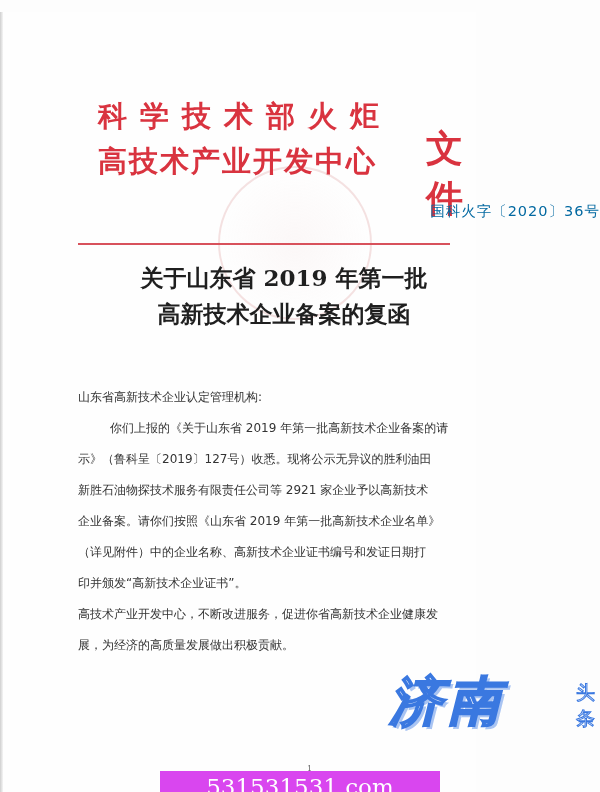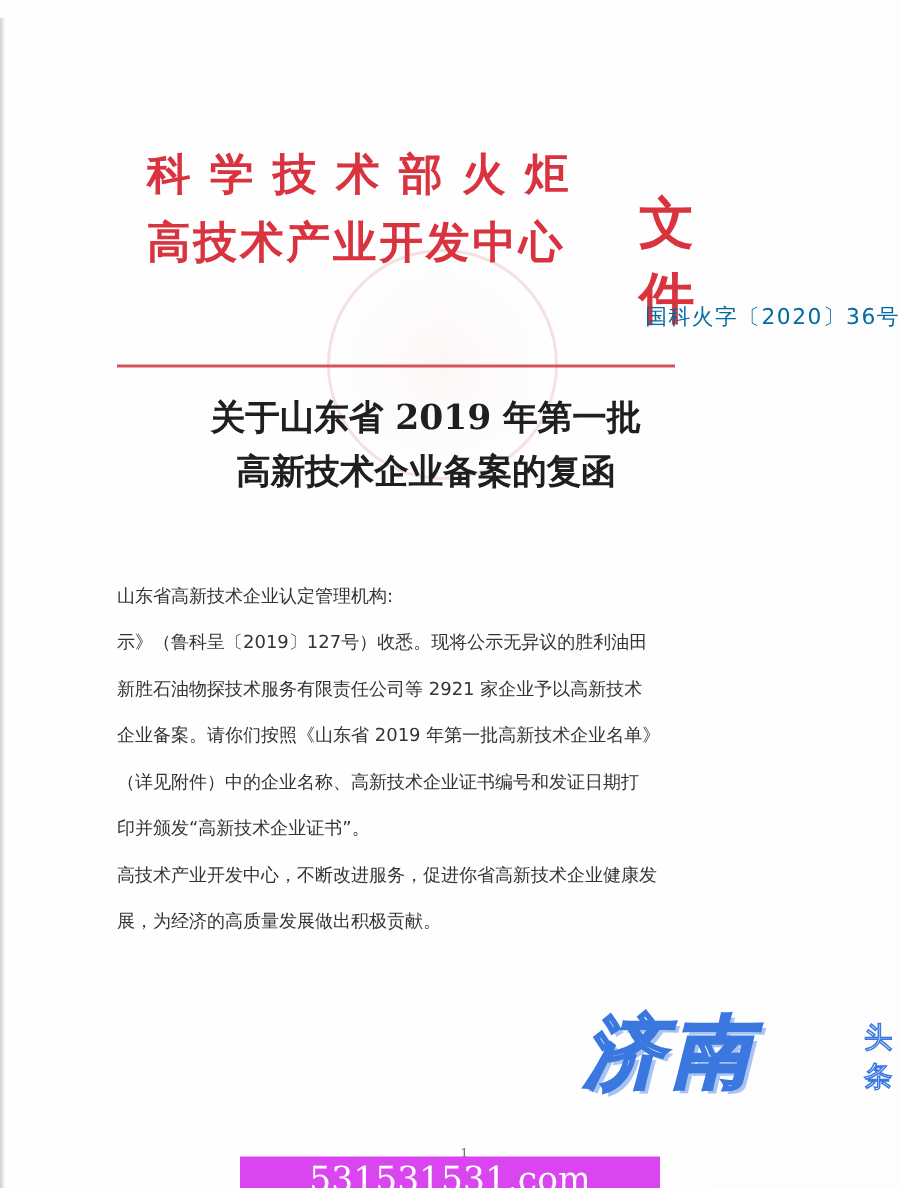--- a/index.html
+++ b/index.html
@@ -101,20 +101,21 @@
   <div class="doc-type">文件</div>
 
   <div class="doc-number">国科火字〔2020〕36号</div>
   <div class="red-rule"></div>
 
   <div class="title t1">关于山东省 2019 年第一批</div>
   <div class="title t2">高新技术企业备案的复函</div>
 
   <div class="body-text" style="top:370px;">
     <div class="line">山东省高新技术企业认定管理机构:</div>
+    <div class="line indent">你们上报的《关于山东省 2019 年第一批高新技术企业备案的请</div>
     <div class="line">示》（鲁科呈〔2019〕127号）收悉。现将公示无异议的胜利油田</div>
     <div class="line">新胜石油物探技术服务有限责任公司等 2921 家企业予以高新技术</div>
     <div class="line">企业备案。请你们按照《山东省 2019 年第一批高新技术企业名单》</div>
     <div class="line">（详见附件）中的企业名称、高新技术企业证书编号和发证日期打</div>
     <div class="line">印并颁发“高新技术企业证书”。</div>
     <div class="line">高技术产业开发中心，不断改进服务，促进你省高新技术企业健康发</div>
     <div class="line">展，为经济的高质量发展做出积极贡献。</div>
   </div>
 
   <div class="page-num">1</div>

